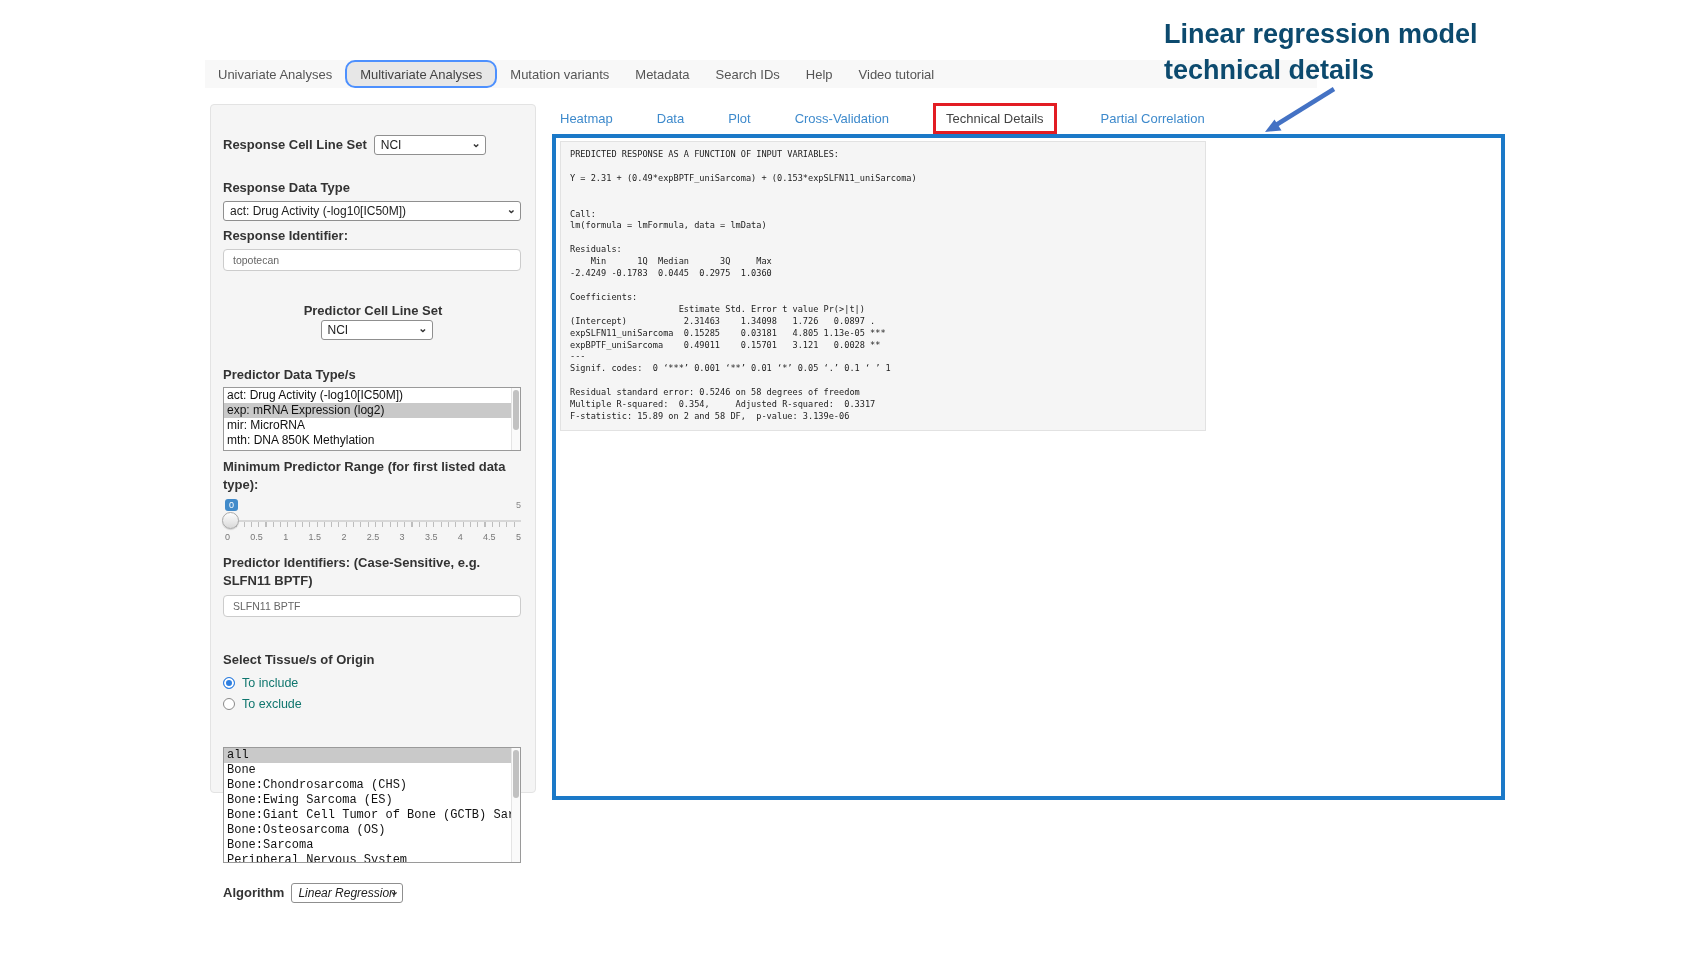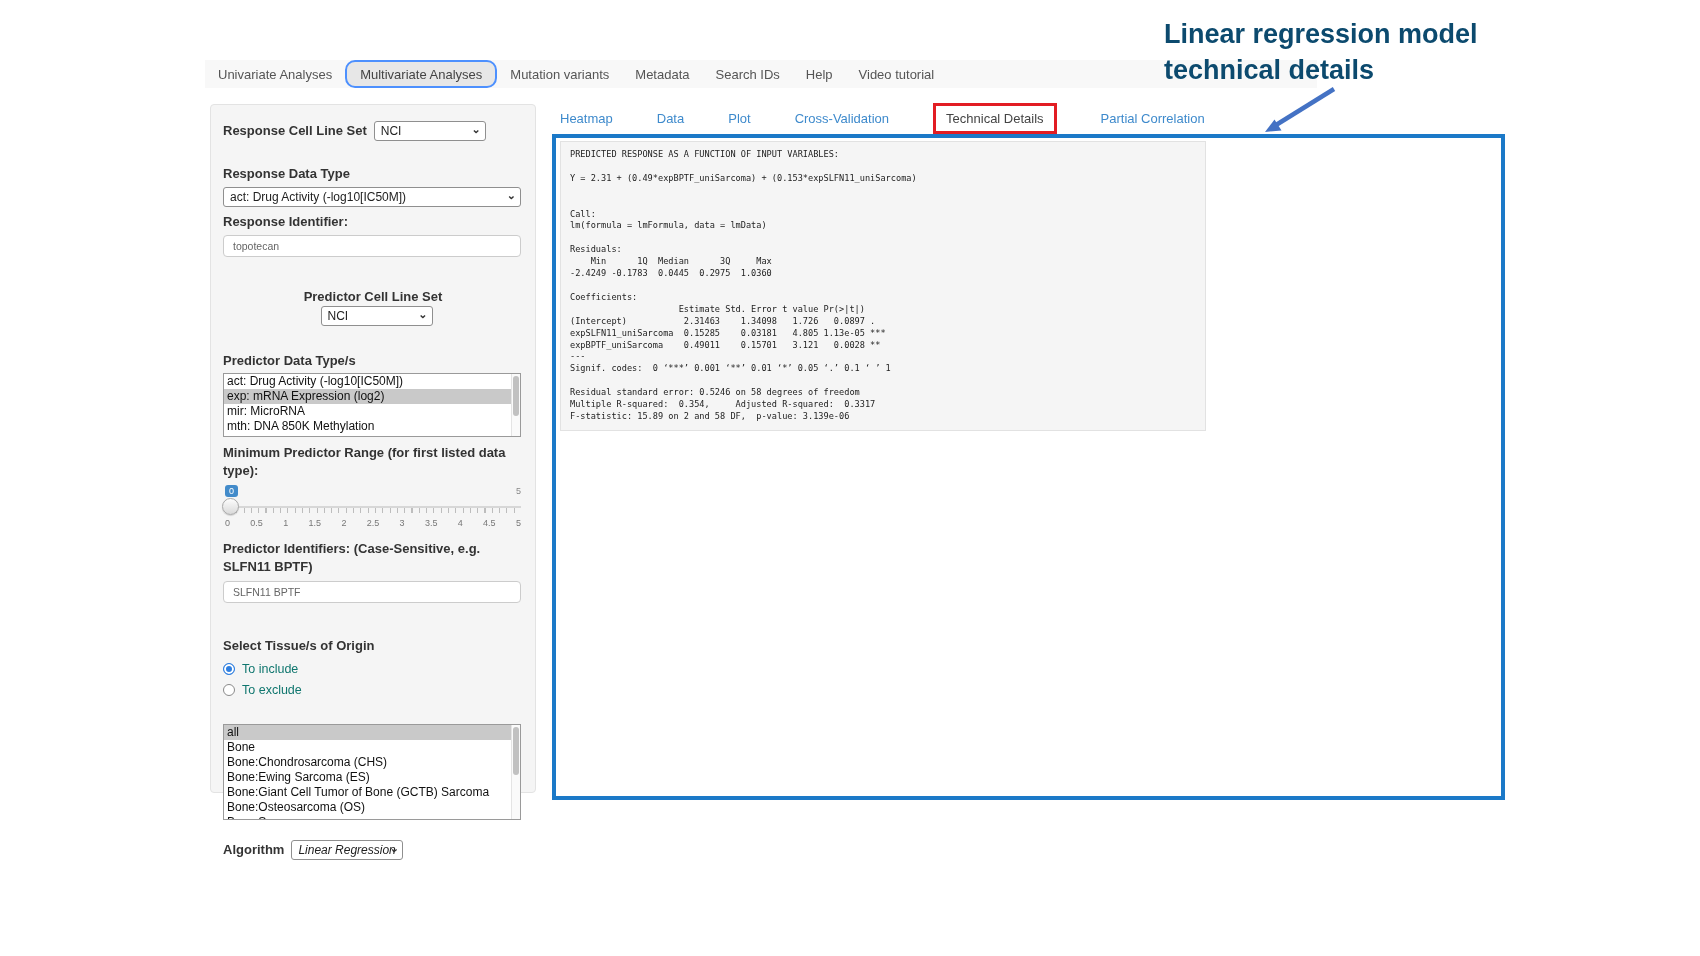--- a/index.html
+++ b/index.html
@@ -5,21 +5,21 @@
   * { margin:0; padding:0; box-sizing:border-box; }
   html,body { width:1700px; height:956px; background:#ffffff; font-family:"Liberation Sans", sans-serif; overflow:hidden; }
   .abs { position:absolute; }
 
   
   .navbar { left:205px; top:60px; width:1112px; height:28px; background:#f8f8f8; display:flex; align-items:stretch; }
   .nav-tab { display:flex; align-items:center; padding:0 13px; font-size:13px; color:#555; cursor:pointer; white-space:nowrap; }
   .nav-tab.active { background:#e7e7e7; border:2px solid #4d90fe; border-radius:10px; color:#444; }
 
   
-  .sidebar { left:210px; top:104px; width:326px; height:689px; background:#f5f5f5; border:1px solid #e3e3e3; border-radius:4px; padding:14px 12px; }
+  .sidebar { left:210px; top:104px; width:326px; height:689px; background:#f5f5f5; border:1px solid #e3e3e3; border-radius:4px; padding:28px 12px; }
   .lbl { font-size:13px; font-weight:700; color:#333; line-height:1.35; }
   .inline-row { display:flex; align-items:center; }
   .sel { background:#fff; border:1px solid #8f8f8f; border-radius:3px; height:20px; font-size:12px; color:#222; display:flex; align-items:center; padding:0 18px 0 6px; position:relative; cursor:pointer; white-space:nowrap; overflow:hidden; }
   .sel .chev { position:absolute; right:4px; top:1px; font-size:11px; font-weight:700; color:#333; }
   .inp { background:#fff; border:1px solid #cccccc; border-radius:4px; height:22px; width:298px; font-size:10.5px; color:#666; display:flex; align-items:center; padding:0 9px; }
   .listbox { background:#fff; border:1px solid #9a9a9a; width:298px; position:relative; overflow:hidden; }
   .listbox .opt { font-size:12px; color:#111; height:15px; line-height:15px; padding:0 3px; white-space:nowrap; cursor:pointer; }
   .listbox .opt.selected { background:#c9c9c9; }
   .sbar { position:absolute; right:0; top:0; bottom:0; width:9px; background:#fafafa; border-left:1px solid #e4e4e4; }
   .sbar .thumb { position:absolute; left:1px; width:6px; background:#c1c1c1; border-radius:3px; }
@@ -143,21 +143,21 @@
   <div class="radio-row selected">
         <span class="radio-dot"></span>
         <span class="radio-label">To include</span>
       </div>
       <div class="radio-row">
         <span class="radio-dot"></span>
         <span class="radio-label">To exclude</span>
       </div>
     </div>
 
-  <div class="listbox" style="height:96px; margin-top:27px;">
+  <div class="listbox" style="height:116px; margin-top:36px;font-family:Liberation Mono, monospace;">
     <div>
 
     <div class="opt selected">all</div>
         <div class="opt">Bone</div>
         <div class="opt">Bone:Chondrosarcoma (CHS)</div>
         <div class="opt">Bone:Ewing Sarcoma (ES)</div>
         <div class="opt">Bone:Giant Cell Tumor of Bone (GCTB) Sarcoma</div>
         <div class="opt">Bone:Osteosarcoma (OS)</div>
         <div class="opt">Bone:Sarcoma</div>
         <div class="opt">Peripheral_Nervous_System</div>

